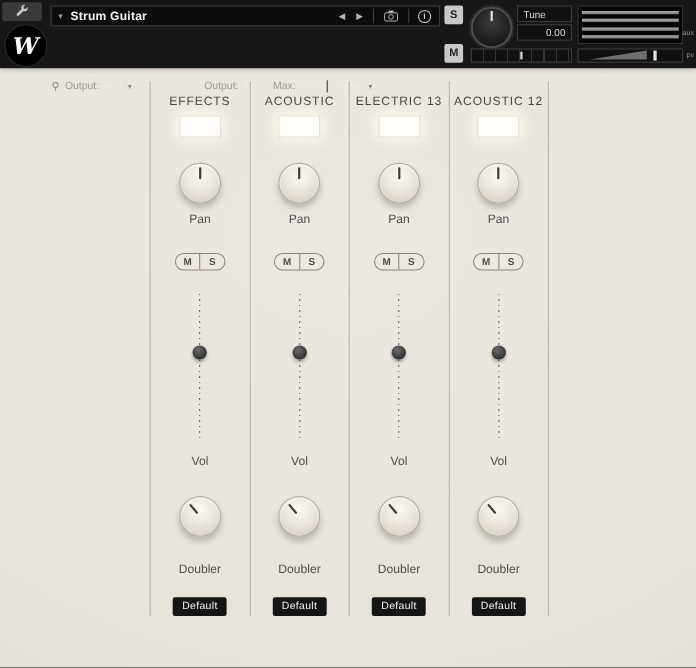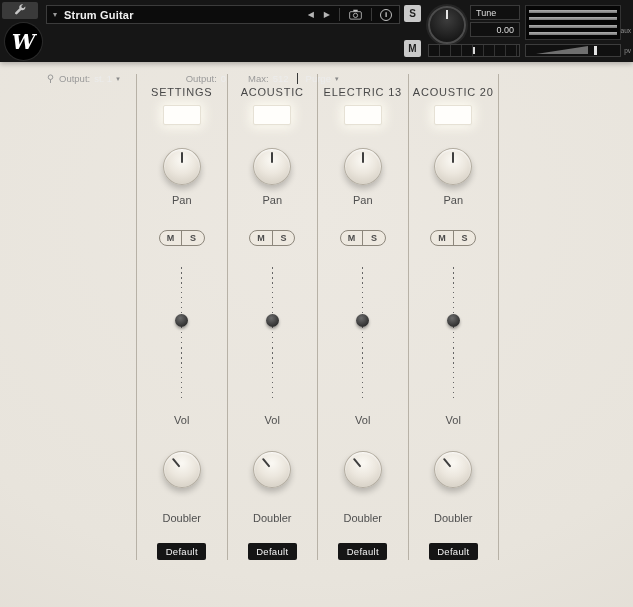--- a/index.html
+++ b/index.html
@@ -184,21 +184,21 @@
       <div class="vol-handle"></div>
     </div>
 
     <div class="aux-label">aux</div>
     <div class="pv-label">pv</div>
   </div>
 
   <div class="strips">
 
     <div class="strip">
-      <div class="strip-name">SETTINGS</div>
+      <div class="strip-name">EFFECTS</div>
       <div class="led-btn"></div>
       <div class="knob pan-knob">
         <div class="knob-rot" style="transform: rotate(0deg);">
             <div class="knob-ind"></div>
           </div>
       </div>
       <div class="ctl-label pan-text">Pan</div>
       <div class="ms">
         <div class="ms-btn first">M</div>
         <div class="ms-btn">S</div>
@@ -265,21 +265,21 @@
       <div class="knob doubler-knob">
         <div class="knob-rot" style="transform: rotate(-40deg);">
             <div class="knob-ind"></div>
           </div>
       </div>
       <div class="ctl-label doubler-text">Doubler</div>
       <button class="default-btn">Default</button>
     </div>
 
     <div class="strip">
-      <div class="strip-name">ACOUSTIC 20</div>
+      <div class="strip-name">ACOUSTIC 12</div>
       <div class="led-btn"></div>
       <div class="knob pan-knob">
         <div class="knob-rot" style="transform: rotate(0deg);">
             <div class="knob-ind"></div>
           </div>
       </div>
       <div class="ctl-label pan-text">Pan</div>
       <div class="ms">
         <div class="ms-btn first">M</div>
         <div class="ms-btn">S</div>

